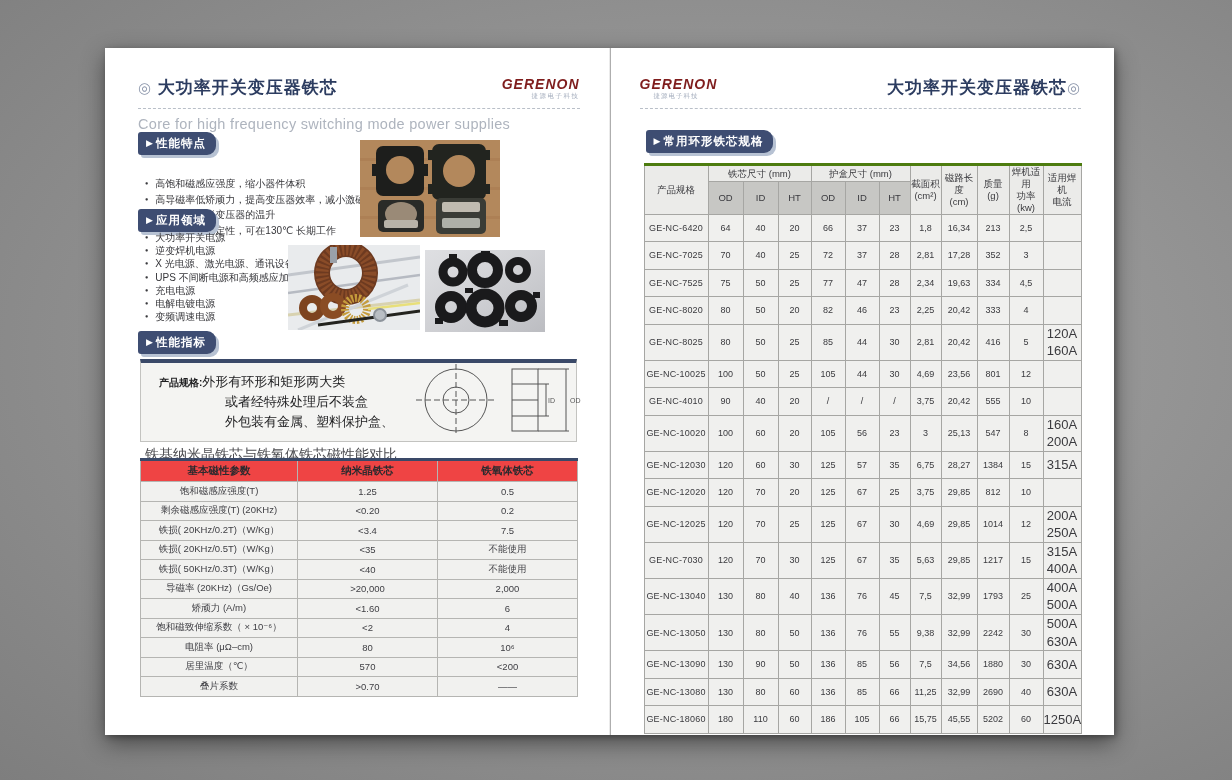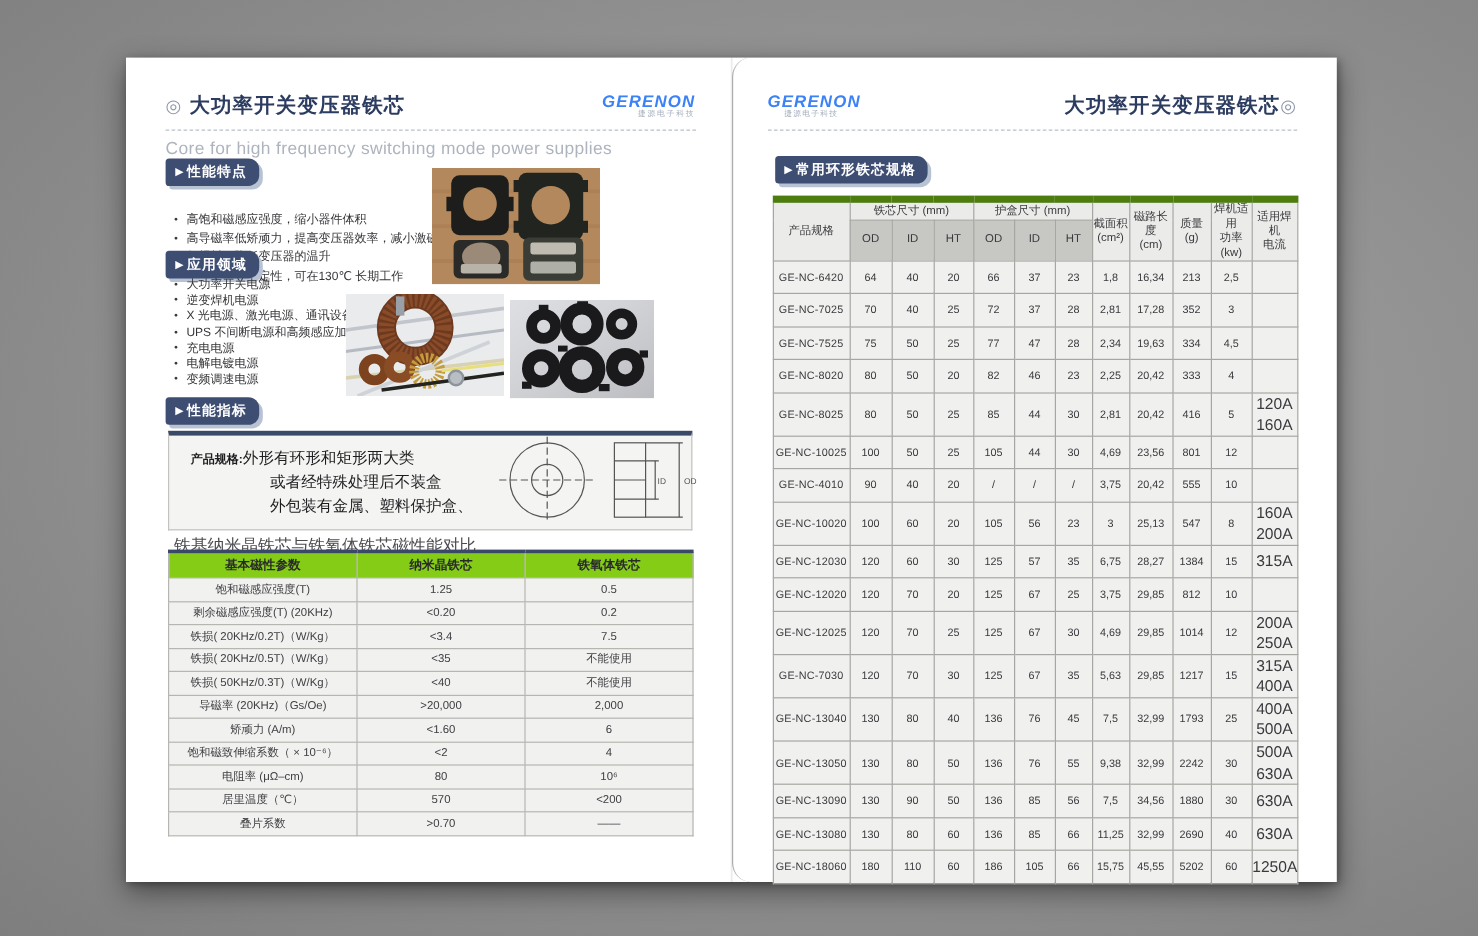--- a/index.html
+++ b/index.html
@@ -3,33 +3,33 @@
 <meta charset="utf-8">
 <style>
   * { margin:0; padding:0; box-sizing:border-box; }
   html,body { width:1232px; height:780px; overflow:hidden;
     font-family:"Liberation Sans","DejaVu Sans",sans-serif; }
   body { background: radial-gradient(ellipse at 58% 45%, #a2a2a2 0%, #949494 45%, #7e7e7e 100%); }
 
   .spread { position:absolute; left:105px; top:48px; width:1009px; height:687px;
     background:#ffffff; box-shadow:0 8px 22px rgba(0,0,0,.45), 2px 2px 6px rgba(0,0,0,.3);
     display:flex; }
-  .page { position:relative; width:504.5px; height:100%;border-radius:16px; }
+  .page { position:relative; width:504.5px; height:100%; }
   .page.right { border-left:1px solid #b5b5b5; }
   .fold-shade { position:absolute; left:504px; top:0; width:2px; height:100%;
     background:linear-gradient(90deg, rgba(0,0,0,.10), rgba(0,0,0,.02)); pointer-events:none; }
 
   
   .page-header { position:absolute; top:28px; left:33px; right:30px; }
   .header-row { display:flex; justify-content:space-between; align-items:flex-end;
     border-bottom:1px dashed #b9bfc8; padding-bottom:9px; }
   .doc-title { font-size:17px; font-weight:bold; color:#2c3c60; letter-spacing:1px; white-space:nowrap; }
   .title-sym { color:#8b95aa; font-weight:normal; font-size:15px; }
   .logo { text-align:right; line-height:1; }
-  .logo .logo-name { font-size:14px; font-weight:bold; font-style:italic; color:#3b82f6;
+  .logo .logo-name { font-size:14px; font-weight:bold; font-style:italic; color:#7f1d1d;
     letter-spacing:1px; }
   .logo .logo-sub { font-size:6.5px; color:#a4adbd; letter-spacing:1.5px; margin-top:2px; }
   .subtitle { font-size:14.5px; color:#aeb4be; margin-top:7px; letter-spacing:.3px; }
 
   
   .badge { position:absolute; display:inline-block; background:#3e4d72; color:#fff;
     font-size:11.5px; font-weight:bold; padding:4px 10px 4px 8px; letter-spacing:1px;
     border-radius:3px 9px 9px 3px; box-shadow:3px 3px 0 #b7c2d3; white-space:nowrap; }
   .badge .tri { font-size:9px; margin-right:2px; position:relative; top:-1px; }
 
@@ -53,31 +53,31 @@
   .spec-line2 { padding-left:66px; }
   .spec-diagram { margin-left:14px; flex:0 0 auto; }
 
   
   .compare-caption { position:absolute; left:40px; top:398px; font-size:14px; color:#4c4c50; }
   table.compare { position:absolute; left:35px; top:410px; width:437px; border-collapse:collapse;
     table-layout:fixed; }
   table.compare th, table.compare td { border:1px solid #b5b5b2; background:#f1f1ef;
     text-align:center; color:#404045; font-size:9.5px; }
   table.compare thead th { font-size:10.5px; font-weight:bold; color:#2a2a2e; height:22px;
-    background:#84cc16; border-top:3px solid #3a4968; }
+    background:#ef4444; border-top:3px solid #3a4968; }
   table.compare td { height:19.5px;margin-left:12px; }
 
   
   table.spec { position:absolute; left:33px; top:115px; width:437px; border-collapse:collapse;
     table-layout:fixed; }
   table.spec th, table.spec td { border:1px solid #a6a6a3; text-align:center;
     color:#3a3a3e; font-size:9px; }
   table.spec thead th { background:#ebebe9; font-weight:normal; font-size:9.5px;
     white-space:pre-line; line-height:1.25; }
-  table.spec thead tr.grp th { height:16px; border-top:6px solid #4d7c0f; }
+  table.spec thead tr.grp th { height:16px; border-top:3px solid #4d7c0f; }
   table.spec thead tr.sub th { height:30px; background:#c7c7c4; }
   table.spec tbody td { height:27.5px; background:#f0f0ee; }
   table.spec tbody td.model { font-size:9px; letter-spacing:.2px; }
   table.spec tbody td.current { font-size:13px; white-space:pre-line; line-height:1.35; }
 </style>
 </head>
 <body>
 
 <div class="spread">
 

